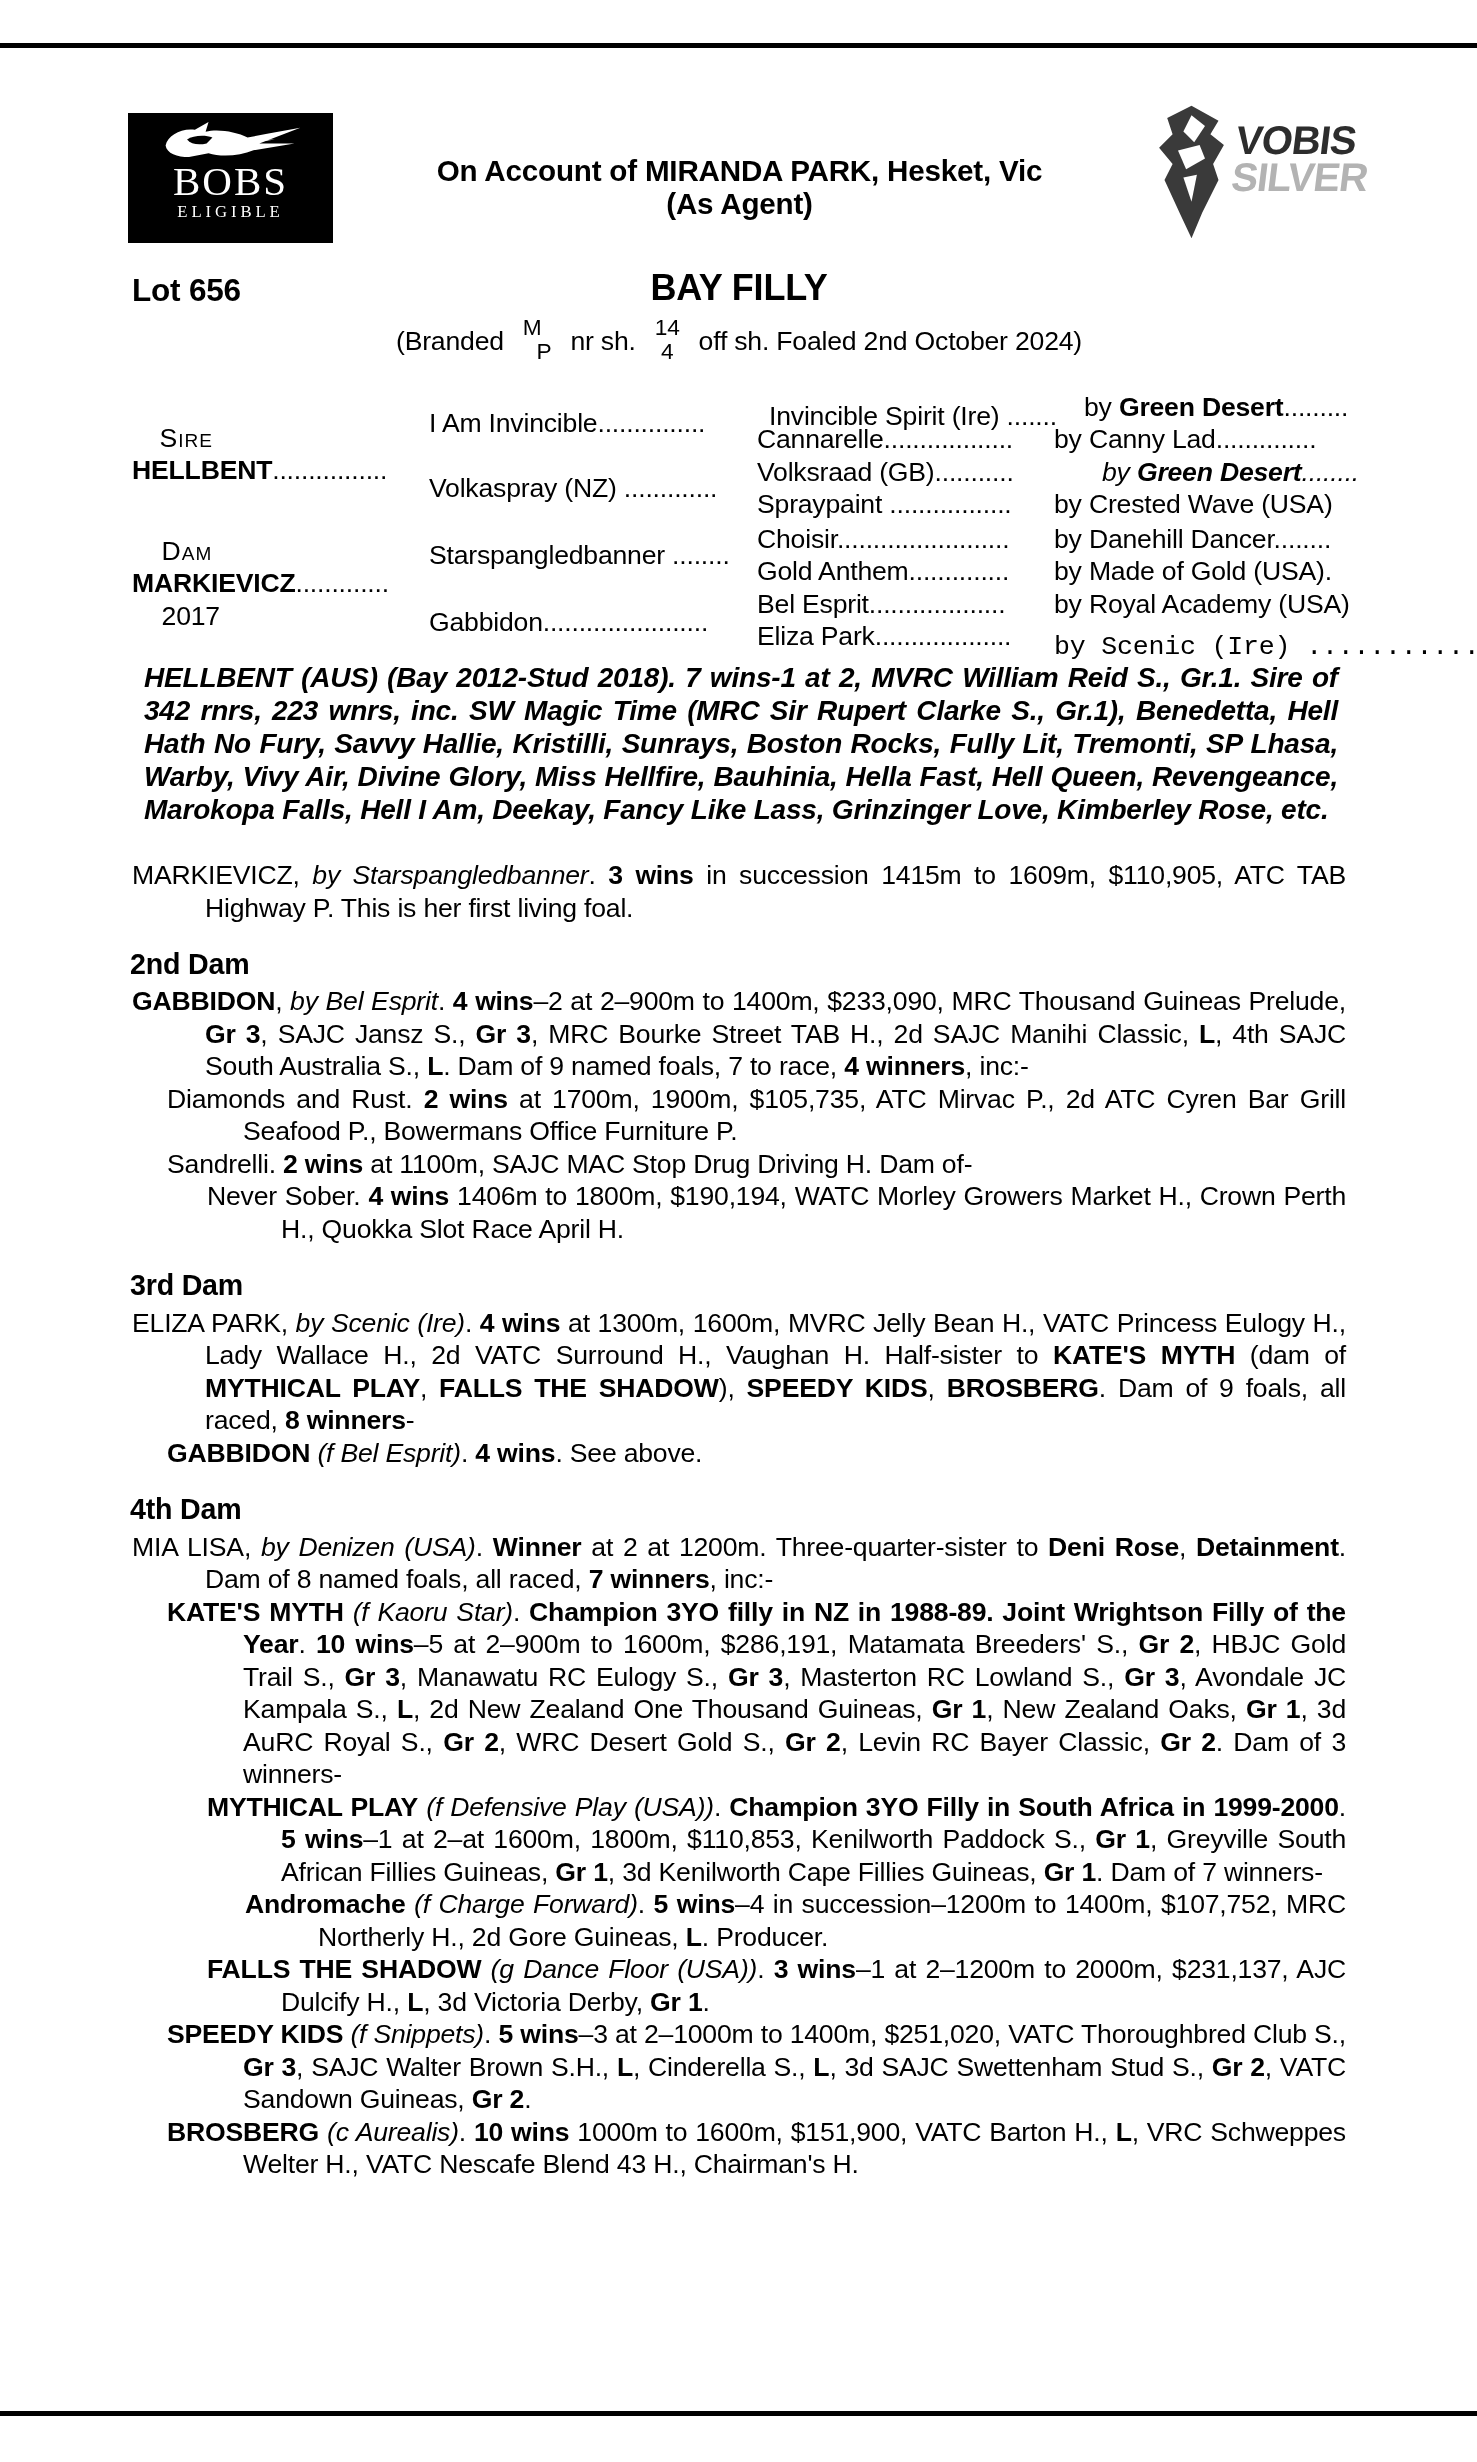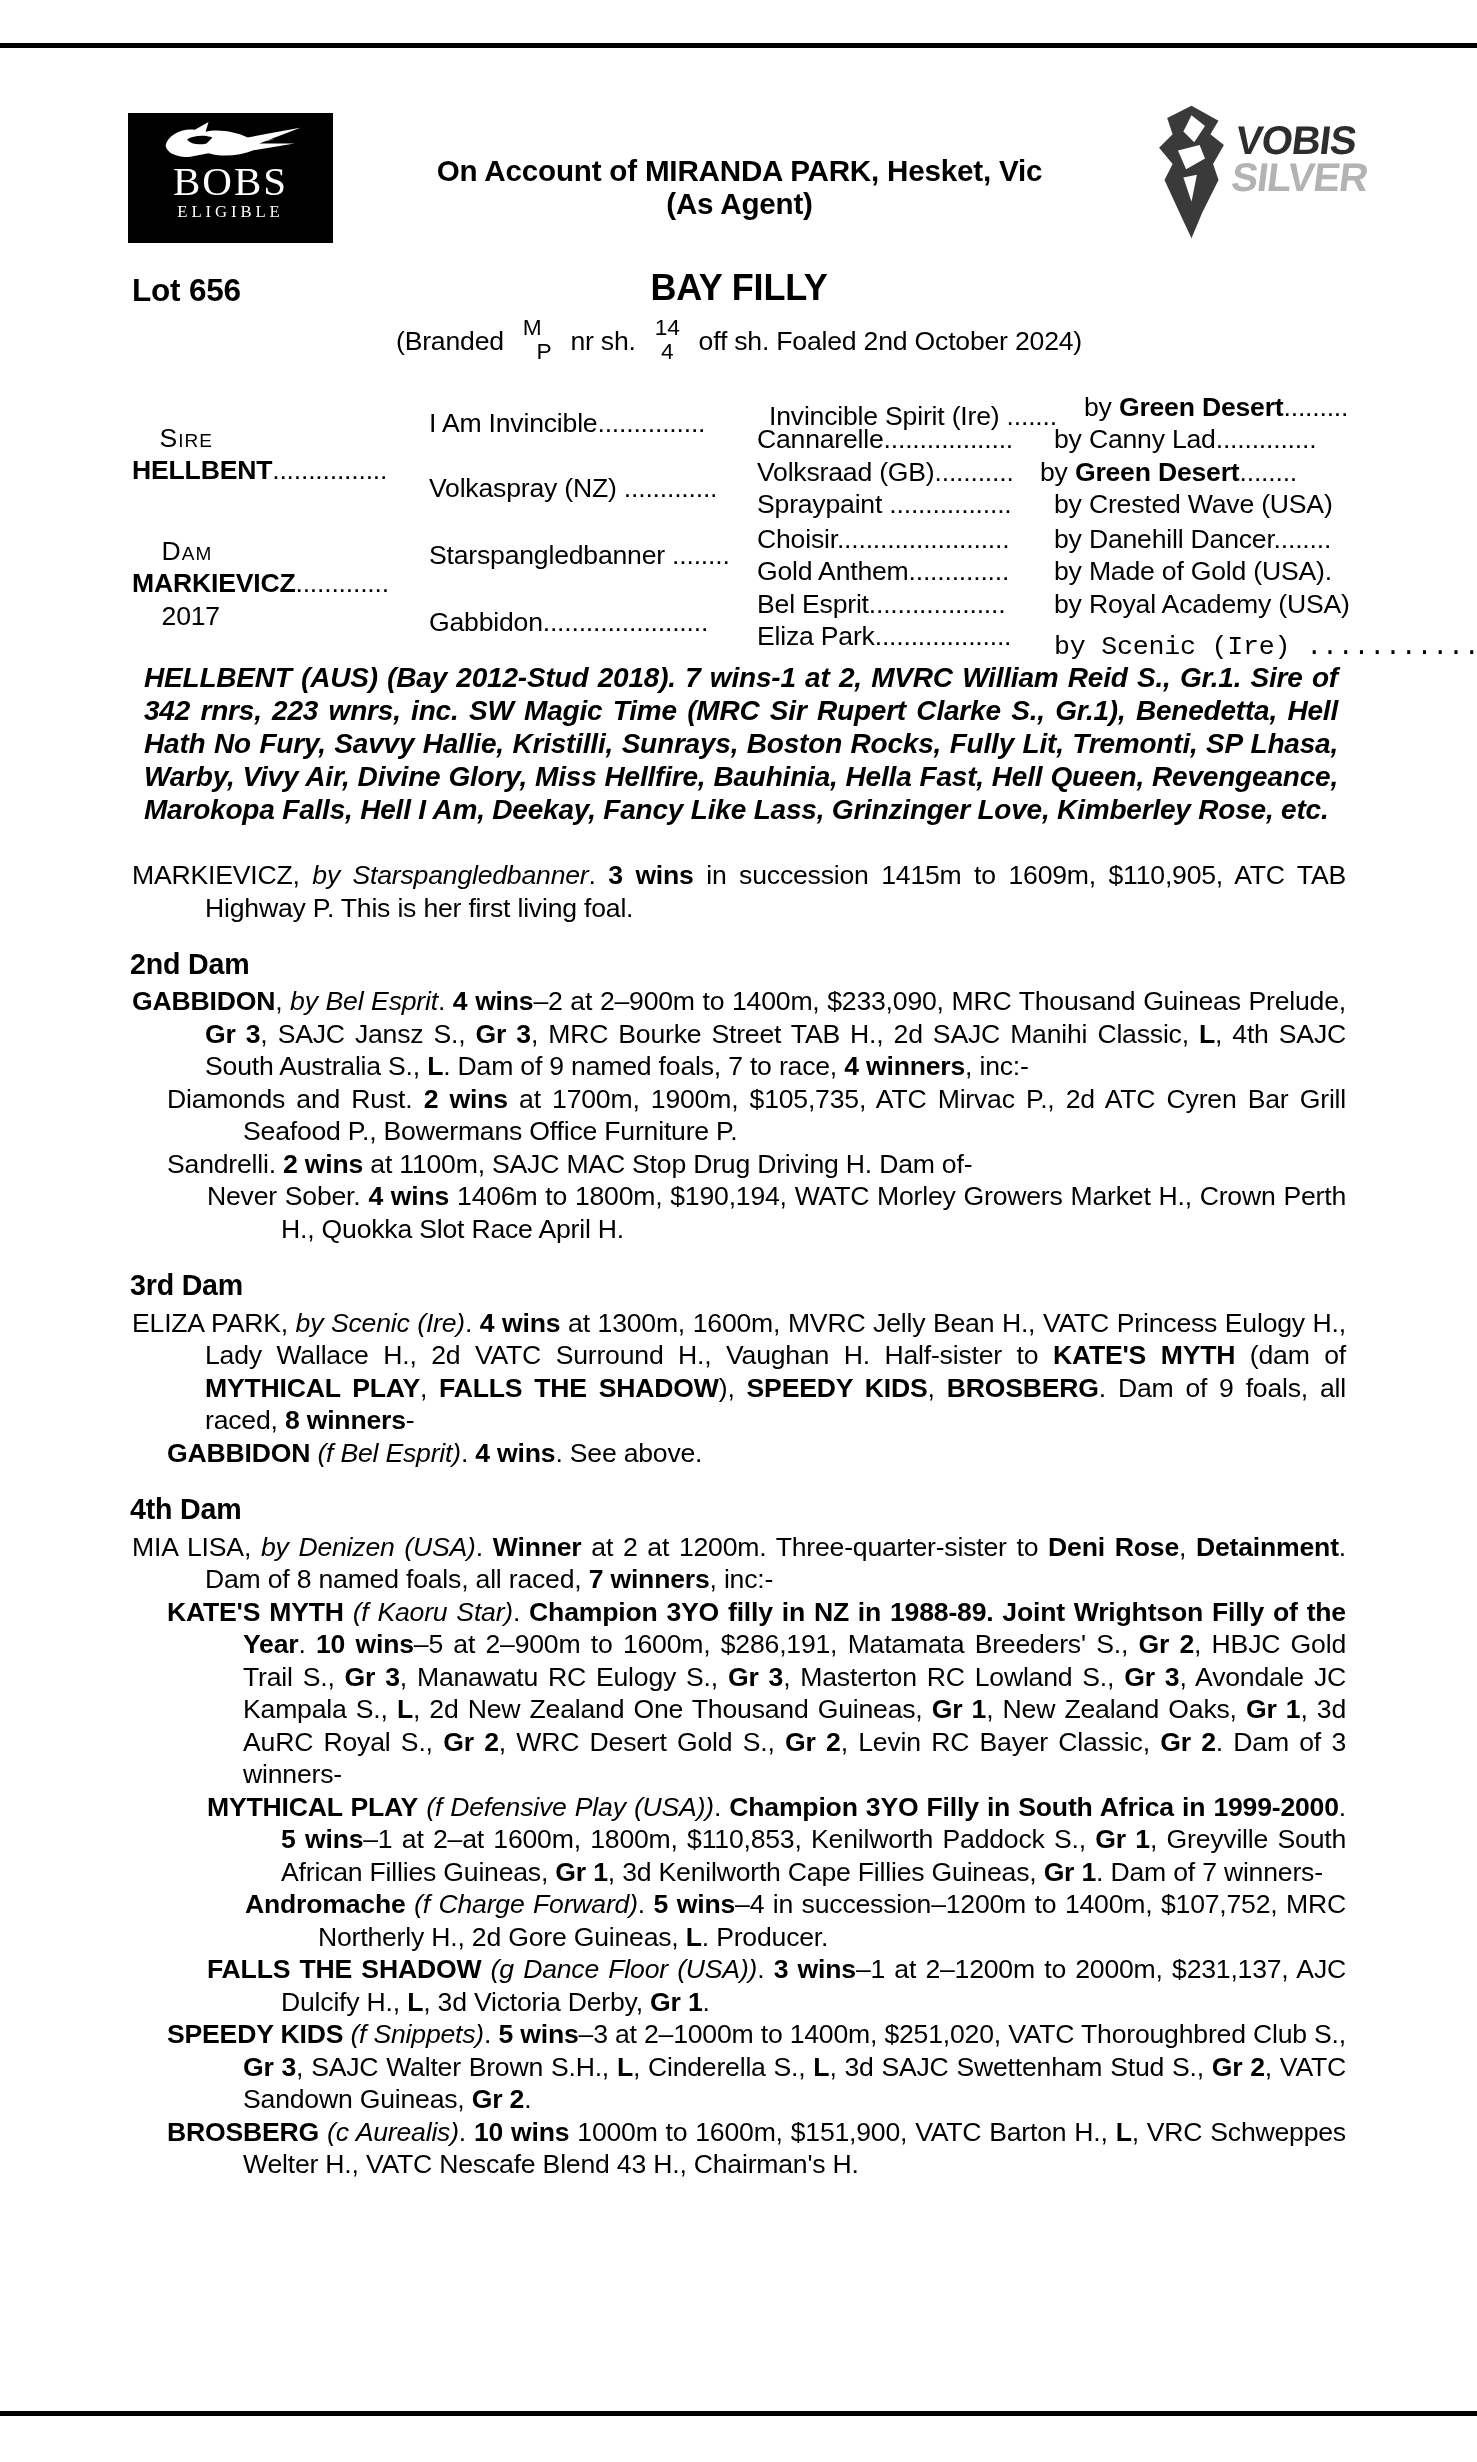--- a/index.html
+++ b/index.html
@@ -127,21 +127,21 @@
   <div class="cell" style="left:625px;top:40px;"><span>Cannarelle..................</span></div>
   <div class="cell" style="left:625px;top:73px;"><span>Volksraad (GB)...........</span></div>
   <div class="cell" style="left:625px;top:105px;"><span>Spraypaint .................</span></div>
   <div class="cell" style="left:625px;top:140px;"><span>Choisir........................</span></div>
   <div class="cell" style="left:625px;top:172px;"><span>Gold Anthem..............</span></div>
   <div class="cell" style="left:625px;top:205px;"><span>Bel Esprit...................</span></div>
   <div class="cell" style="left:625px;top:237px;"><span>Eliza Park...................</span></div>
 
   <div class="cell" style="left:952px;top:7.9px;"><span>by </span><span class="seg-b">Green Desert</span><span>.........</span></div>
   <div class="cell" style="left:922px;top:40px;"><span>by Canny Lad..............</span></div>
-  <div class="cell" style="left:908px;top:73px;"><span>by </span><span class="seg-b">Green Desert</span><span>........</span></div>
+  <div class="cell" style="left:970px;top:73px;font-style:italic;"><span>by </span><span class="seg-b">Green Desert</span><span>........</span></div>
   <div class="cell" style="left:922px;top:105px;"><span>by Crested Wave (USA)</span></div>
   <div class="cell" style="left:922px;top:140px;"><span>by Danehill Dancer........</span></div>
   <div class="cell" style="left:922px;top:172px;"><span>by Made of Gold (USA).</span></div>
   <div class="cell" style="left:922px;top:205px;"><span>by Royal Academy (USA)</span></div>
   <div class="cell" style="left:922px;top:248px;font-family:Liberation Mono, monospace;"><span>by Scenic (Ire) ............</span></div>
 </div>
 
 <div class="sire-para"><span>HELLBENT (AUS) (Bay 2012-Stud 2018). 7 wins-1 at 2, MVRC William Reid S., Gr.1. Sire of 342 rnrs, 223 wnrs, inc. SW Magic Time (MRC Sir Rupert Clarke S., Gr.1), Benedetta, Hell Hath No Fury, Savvy Hallie, Kristilli, Sunrays, Boston Rocks, Fully Lit, Tremonti, SP Lhasa, Warby, Vivy Air, Divine Glory, Miss Hellfire, Bauhinia, Hella Fast, Hell Queen, Revengeance, Marokopa Falls, Hell I Am, Deekay, Fancy Like Lass, Grinzinger Love, Kimberley Rose, etc.</span></div>
 
 <div class="dams">

